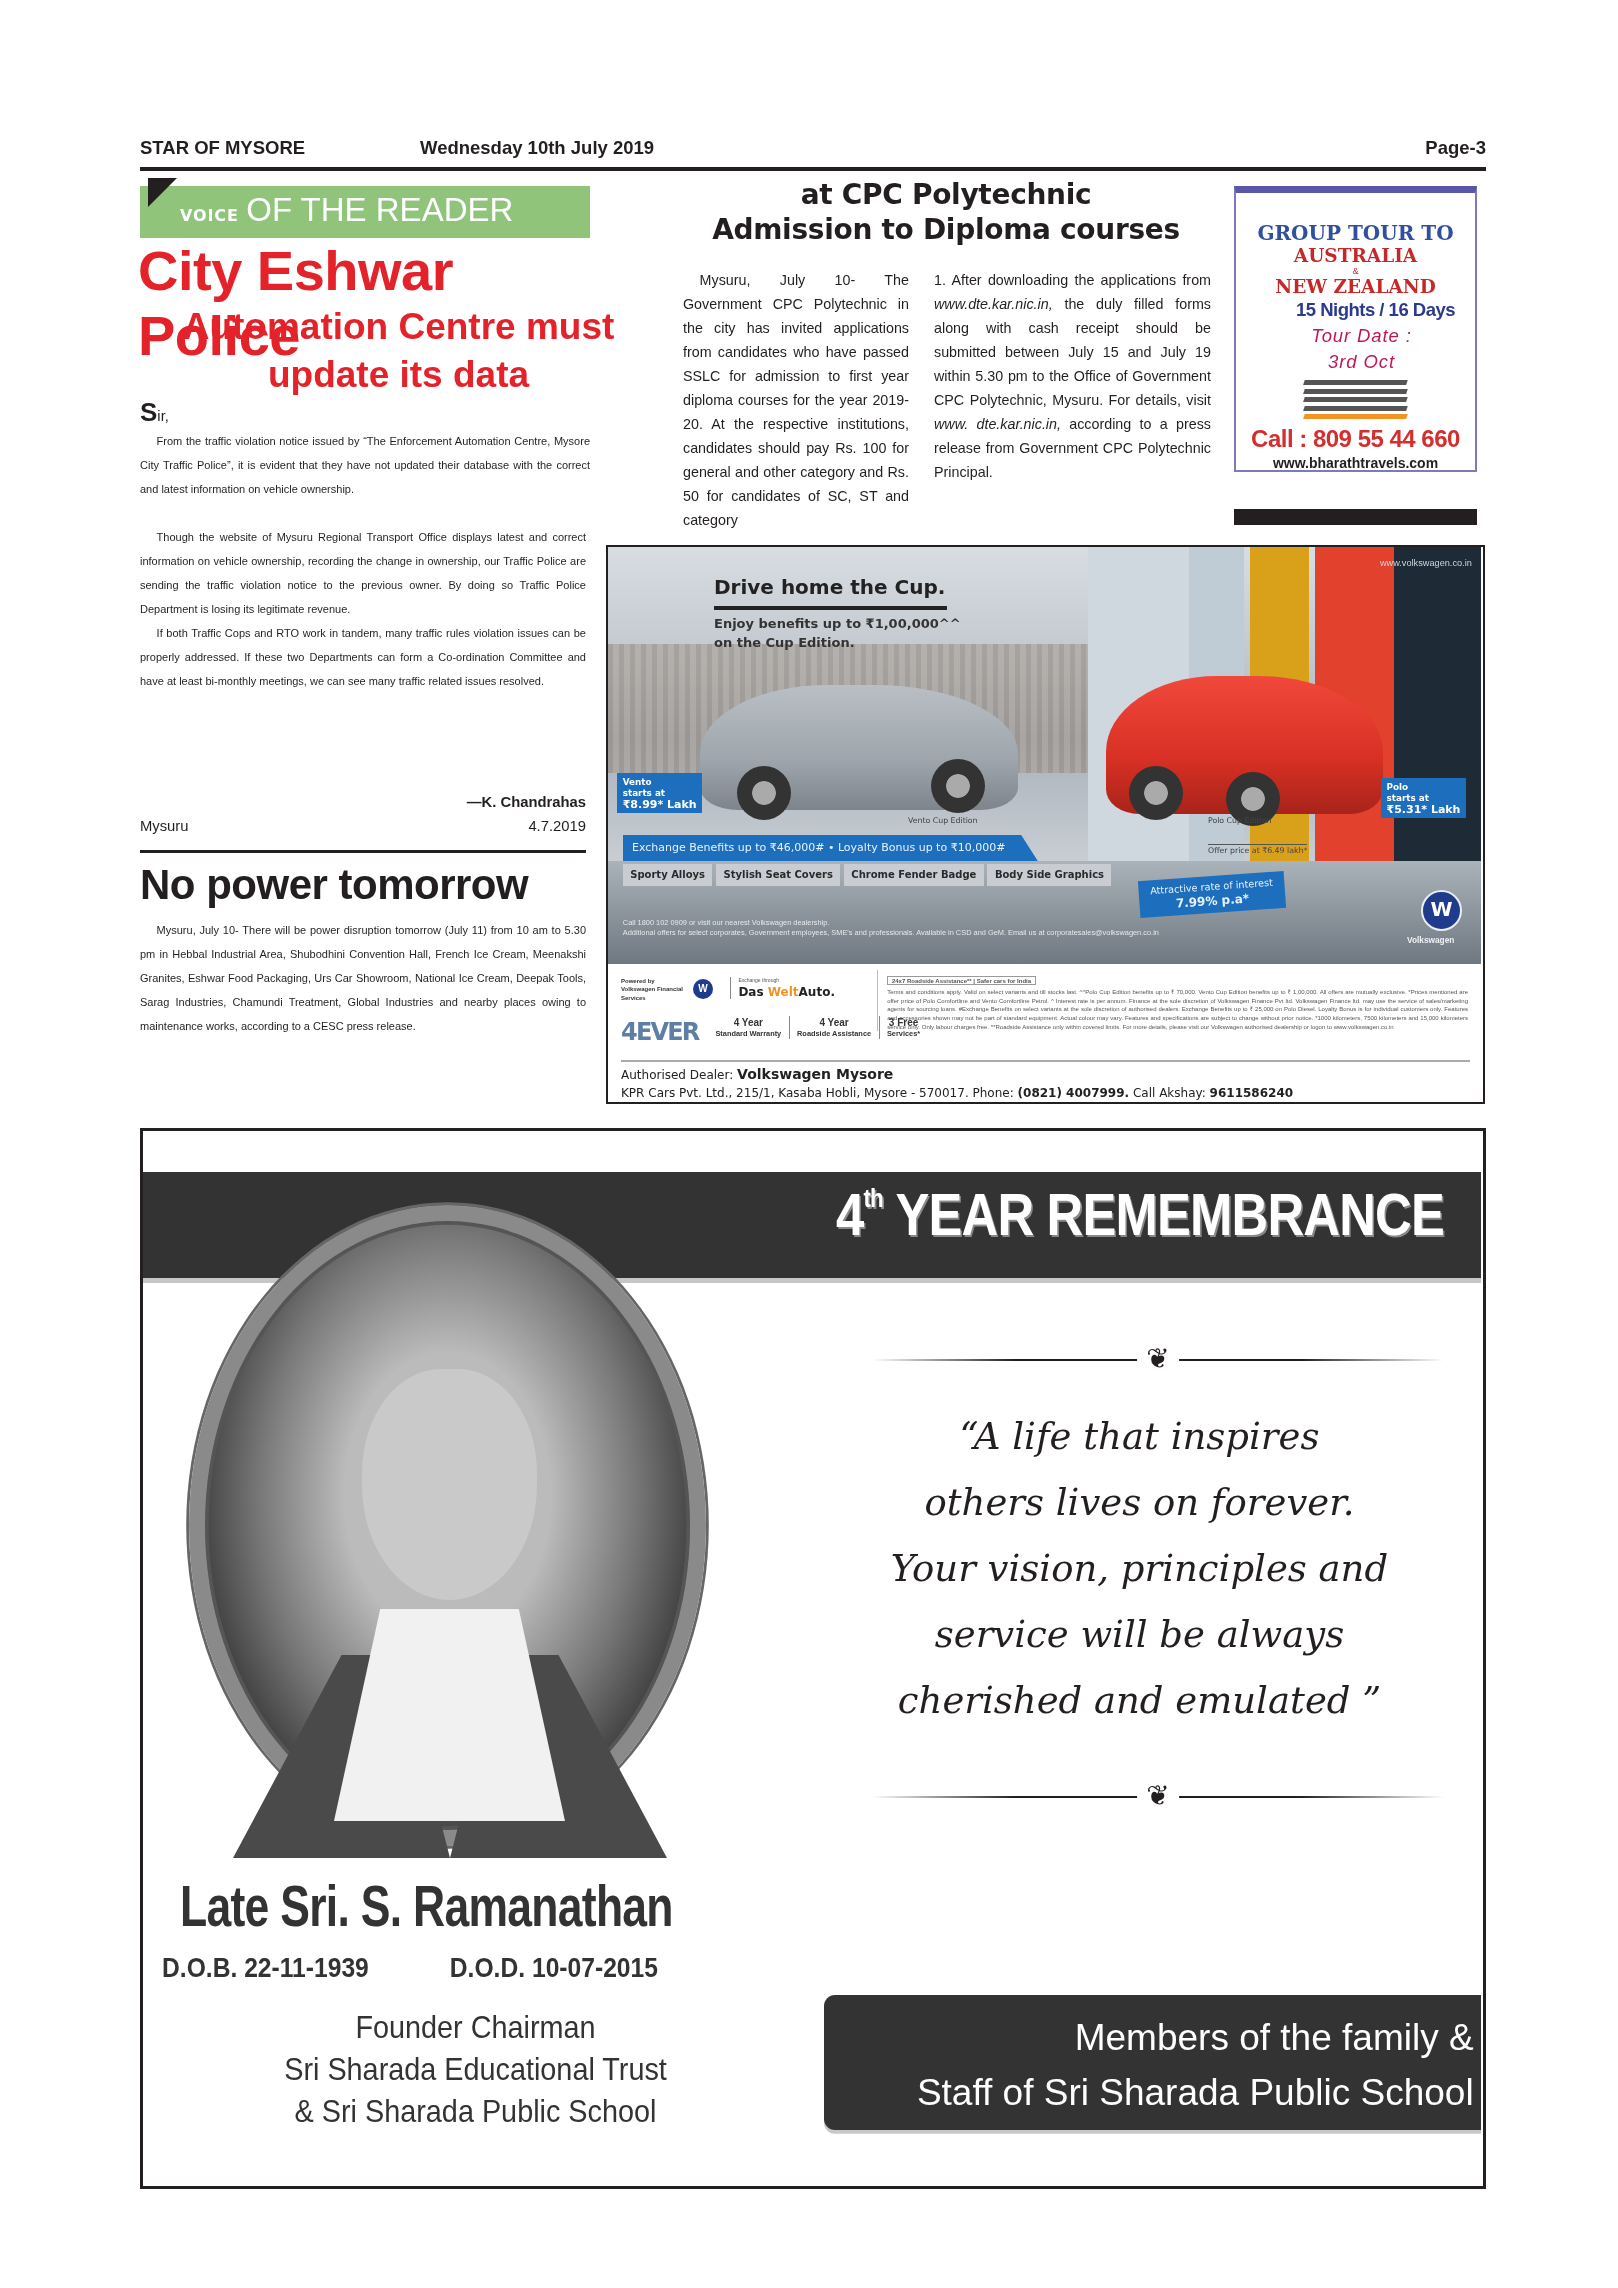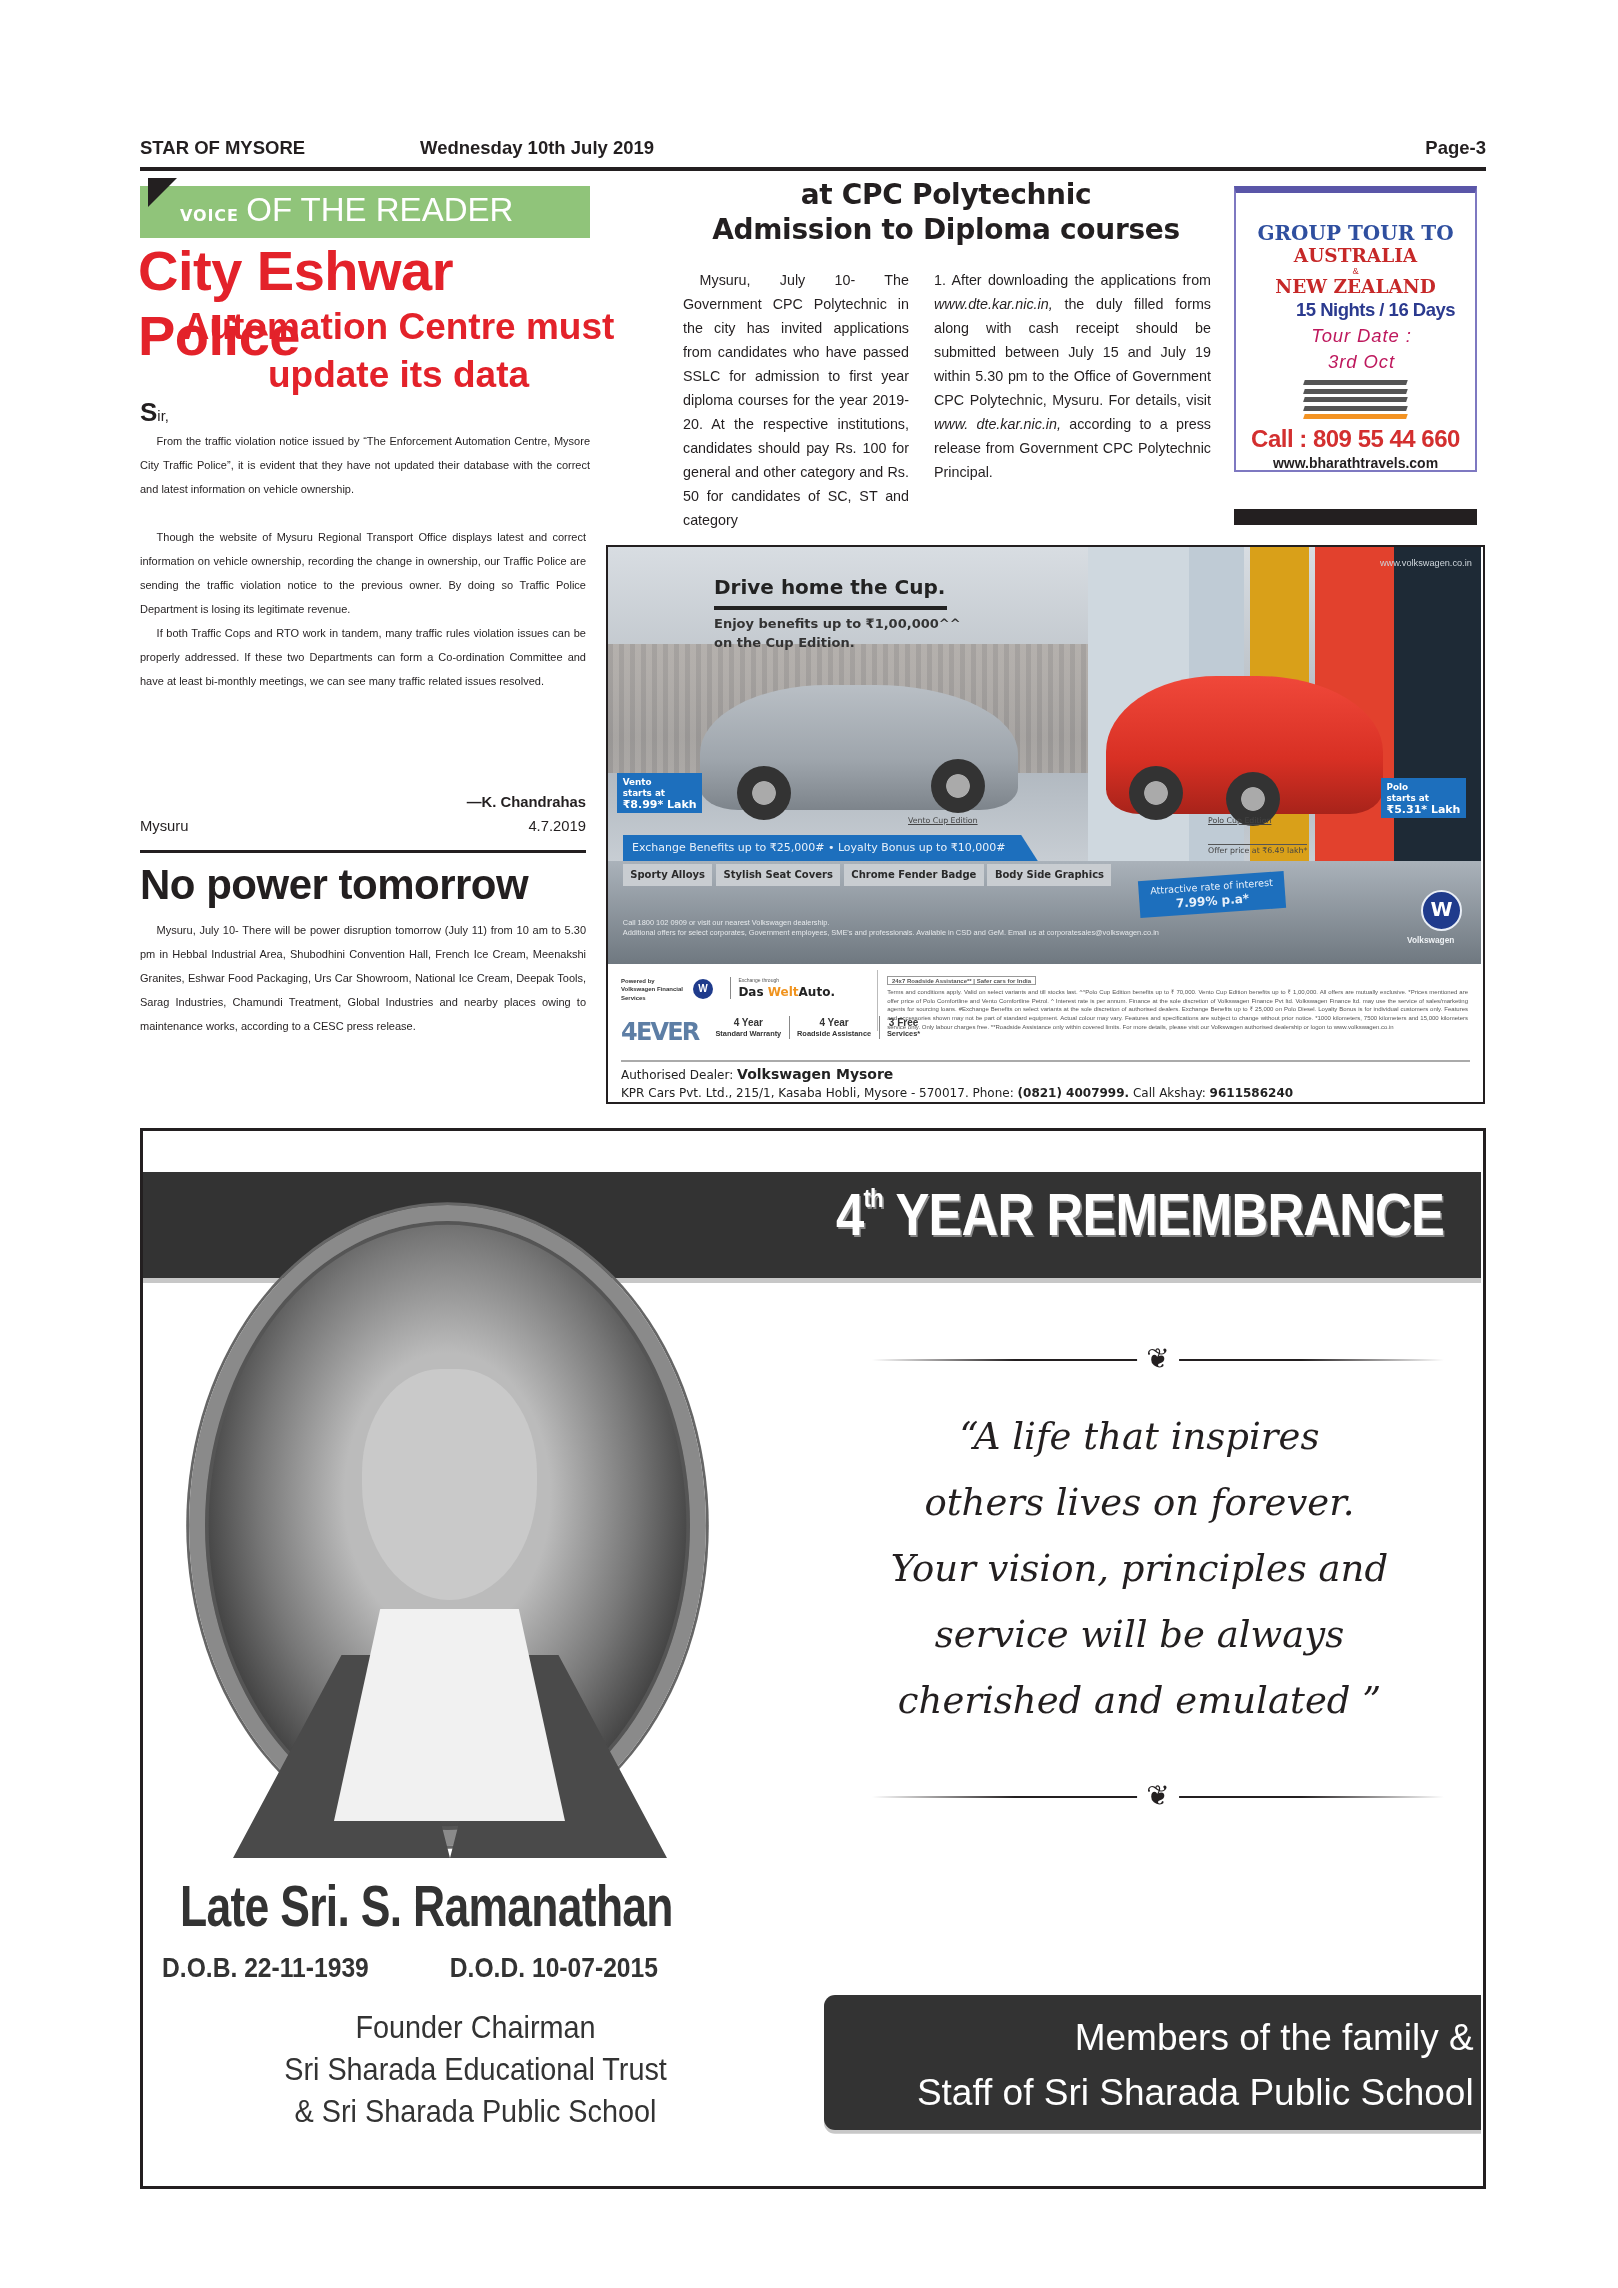--- a/index.html
+++ b/index.html
@@ -67,21 +67,21 @@
   .vw-title-rule { position: absolute; left: 106px; top: 59px; width: 233px; height: 3.7px; background: #222; }
   .vw-sub { position: absolute; left: 106px; top: 68px; width: 249px; font-family: "DejaVu Sans", sans-serif; font-weight: bold; font-size: 13px; line-height: 18.5px; color: #333; }
   .vw-url { position: absolute; right: 9.2px; top: 11px; font-size: 9.2px; color: #cfd6dc; }
   .car { position: absolute; border-radius: 40% 45% 12% 12% / 55% 55% 18% 18%; }
   .car-silver { left: 92px; top: 138px; width: 318px; height: 125px; background: linear-gradient(180deg, #b9bfc5, #9ea5ac 60%, #7d848b); }
   .car-red { left: 498px; top: 129px; width: 277px; height: 138px; background: linear-gradient(180deg, #f0483a, #d83024 60%, #a8231a); }
   .wheel { position: absolute; width: 54px; height: 54px; border-radius: 50%; background: radial-gradient(circle, #aaa 0 30%, #333 32% 100%); }
   .price-tag { position: absolute; background: #1d6fbd; color: #fff; font-family: "DejaVu Sans", sans-serif; font-size: 8.8px; line-height: 11px; padding: 3.7px 5.5px; font-weight: bold; }
   .price-tag .p { font-size: 11px; }
   .cup-label { position: absolute; font-family: "DejaVu Sans", sans-serif; font-size: 7.8px; color: #444; line-height: 12px; }
-  .cup-label .nm { border-bottom: 1.8px solid #555; padding-bottom: 17px; text-decoration: underline; }
+  .cup-label .nm { border-bottom: 1.8px solid #555; padding-bottom: 17px; }
   .vw-exch { position: absolute; left: 14.8px; top: 288px; width: 415px; height: 26px; background: #1d6fbd; color: #e7f0fa; font-family: "DejaVu Sans", sans-serif; font-size: 11px; line-height: 26px; padding-left: 9.2px; clip-path: polygon(0 0, 96% 0, 100% 100%, 0 100%); }
   .vw-feat { position: absolute; left: 14.8px; top: 317px; display: flex; gap: 3.7px; }
   .vw-feat span { background: #c9cdd1; color: #2a2a2a; font-family: "DejaVu Sans", sans-serif; font-weight: bold; font-size: 10px; line-height: 22px; padding: 0 7.4px; }
   .vw-rate-box { position: absolute; left: 531px; top: 329px; width: 146px; height: 37px; background: #1d6fbd; color: #e7f0fa; text-align: center; font-family: "DejaVu Sans", sans-serif; font-size: 9.7px; line-height: 14.8px; padding-top: 3.7px; transform: rotate(-4deg); }
   .vw-rate-box b { font-size: 12px; }
   .vw-grey { position: absolute; left: 0; top: 314px; width: 873px; height: 103px; background: linear-gradient(180deg, #aab2ba, #6f7880); }
   .vw-call { position: absolute; left: 14.8px; top: 371px; width: 572px; font-size: 7.4px; color: #e6e9ec; line-height: 10px; }
   .vw-logo { position: absolute; left: 813px; top: 343px; width: 41px; height: 41px; border-radius: 50%; background: #1f3b8c; border: 2.8px solid #e9eef5; color: #fff; font-family: "DejaVu Sans", sans-serif; font-weight: bold; font-size: 20px; text-align: center; line-height: 35px; }
   .vw-logo-txt { position: absolute; left: 799px; top: 388px; font-size: 8.3px; font-weight: bold; color: #eef1f4; }
   .vw-lower { position: absolute; left: 0; top: 417px; width: 873px; height: 138px; background: #fff; }
@@ -222,21 +222,21 @@
     <div class="cup-label" style="left:300px;top:268px">
       <div class="nm">Vento Cup Edition</div>
         <div>Offer price at ₹9.24 lakh*</div>
     </div>
     <div class="cup-label" style="left:600px;top:268px">
       <div class="nm">Polo Cup Edition</div>
         <div>Offer price at ₹6.49 lakh*</div>
     </div>
   </div>
   <div class="vw-grey"></div>
-  <div class="vw-exch">Exchange Benefits up to ₹25,000# • Loyalty Bonus up to ₹10,000#</div>
+  <div class="vw-exch">Exchange Benefits up to ₹46,000# • Loyalty Bonus up to ₹10,000#</div>
   <div class="vw-feat">
     <span>Sporty Alloys</span>
     <span>Stylish Seat Covers</span>
     <span>Chrome Fender Badge</span>
     <span>Body Side Graphics</span>
   </div>
   <div class="vw-rate-box">
     <div>Attractive rate of interest</div><b>7.99% p.a*</b>
   </div>
   <div class="vw-call">

